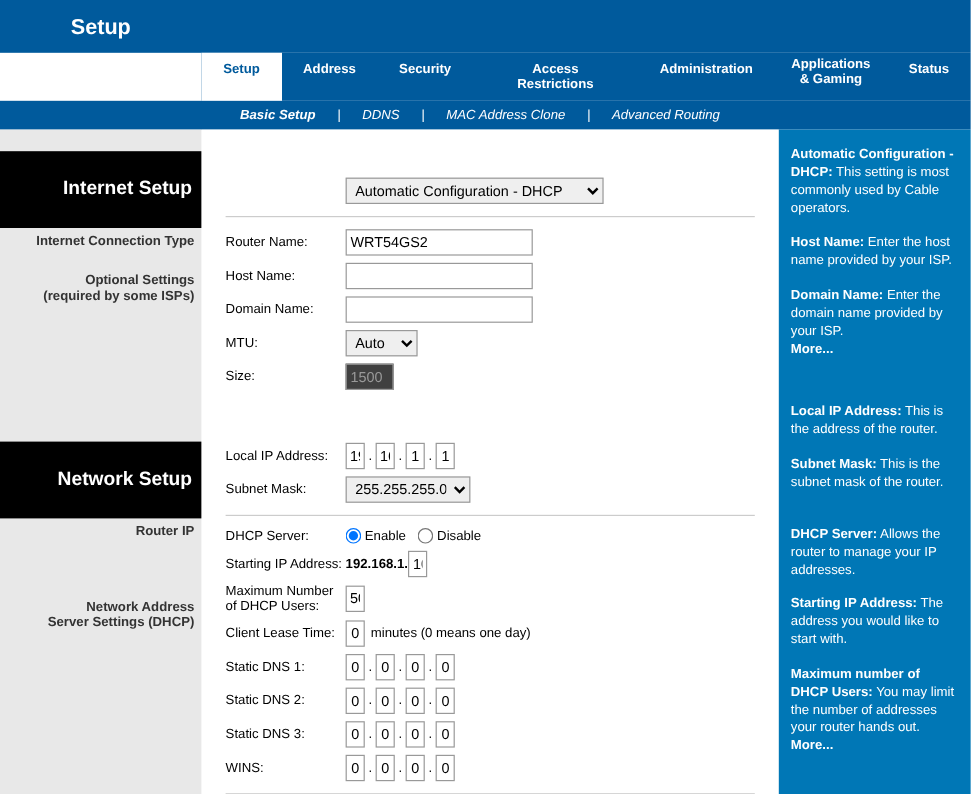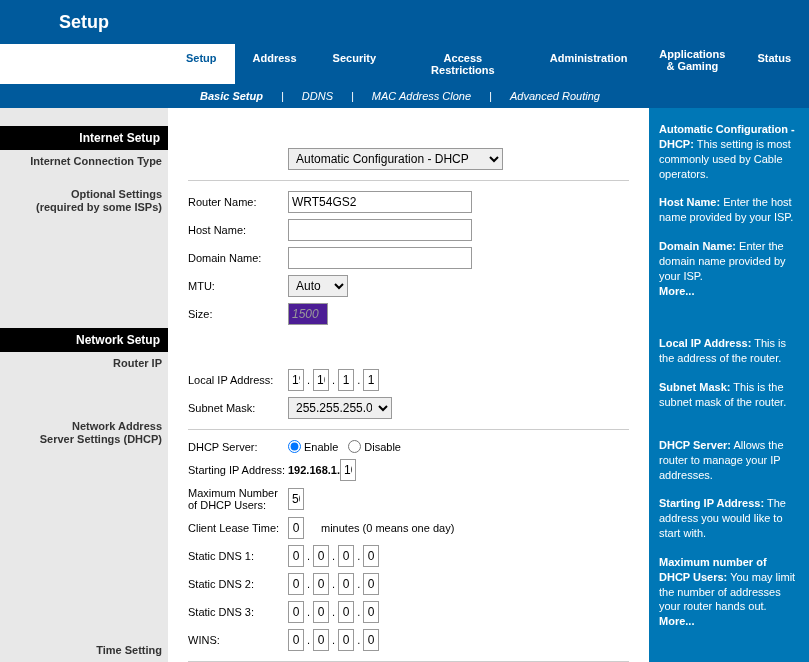--- a/index.html
+++ b/index.html
@@ -9,36 +9,36 @@
 .nav-tabs { display: flex; background: #005a9c; margin-left: 168px; }
 .nav-tab { color: #fff; font-size: 11px; font-weight: bold; padding: 8px 18px; cursor: pointer; text-align: center; }
 .nav-tab.active { background: #fff; color: #005a9c; }
 .nav-tab.multiline { line-height: 1.1; padding: 4px 14px; }
 .subnav { background: #005a9c; display: flex; padding: 6px 0 6px 200px; color: #fff; font-style: italic; }
 .subnav-item { font-size: 11px; cursor: pointer; }
 .subnav-sep { margin: 0 18px; color: #fff; }
 .subnav-item.active { font-weight: bold; }
 .layout { display: flex; }
 .sidebar { width: 168px; background: #e8e8e8; }
-.sidebar-section { background: #000; color: #fff; font-weight: bold; padding: 5px 8px; text-align: right; font-size: 12px; }
+.sidebar-section { background: #000; color: #fff; font-weight: bold; padding: 23px 8px; text-align: right; font-size: 16px; }
 .sidebar-label { color: #333; font-weight: bold; padding: 5px 6px; text-align: right; line-height: 1.2; }
 .main { flex: 1; background: #fff; padding: 18px 20px; }
 .helpside { width: 160px; background: #0077b6; color: #fff; padding: 14px 10px; font-size: 11px; line-height: 1.35; }
 .helpside b { font-weight: bold; }
 .hp { margin-bottom: 14px; }
 .row { display: flex; align-items: center; margin-bottom: 6px; }
 .row-label { width: 100px; font-size: 11px; color: #000; }
 select, input[type=text] { font-size: 12px; padding: 2px 3px; border: 1px solid #999; }
 input[type=text] { height: 22px; }
 .wide-select { width: 215px; margin-top: 12px; }
-.txt160 { width: 184px; }
+.txt160 { width: 156px; }
 .octet { width: 16px; text-align: center; }
 .octet-dot { margin: 0 3px; }
 .txt40 { width: 40px; }
-.muted { color: #999; background: #4c1d95; font-style: italic; }
+.muted { color: #999; background: #404040; }
 hr.sep { border: none; border-top: 1px solid #ccc; margin: 10px 0; }
 .radio-lbl { display: inline-flex; align-items: center; margin-right: 10px; font-size: 11px; }
 .radio-lbl input { margin-right: 3px; }
 </style>
 </head>
 <body>
 
 <div class="topbar">
   <div class="topbar-title">Setup</div>
 </div>
@@ -141,21 +141,21 @@
       <b>192.168.1.</b>
       <input type="text" class="octet" value="100" style="">
     </div>
     <div class="row">
       <div class="row-label" style="line-height:1.1"><span>Maximum Number</span><br><span>of  DHCP Users:</span></div>
       <input type="text" class="octet" value="50" style="">
     </div>
     <div class="row">
       <div class="row-label">Client Lease Time:</div>
       <input type="text" class="octet" value="0" style="">
-      <span style="margin-left:17px">minutes (0 means one day)</span>
+      <span style="margin-left:5px">minutes (0 means one day)</span>
     </div>
     <div class="row">
       <div class="row-label">Static DNS 1:</div>
       <input type="text" class="octet" value="0" style="">
         <span class="octet-dot">.</span>
       <input type="text" class="octet" value="0" style="">
         <span class="octet-dot">.</span>
       <input type="text" class="octet" value="0" style="">
         <span class="octet-dot">.</span>
       <input type="text" class="octet" value="0" style="">

